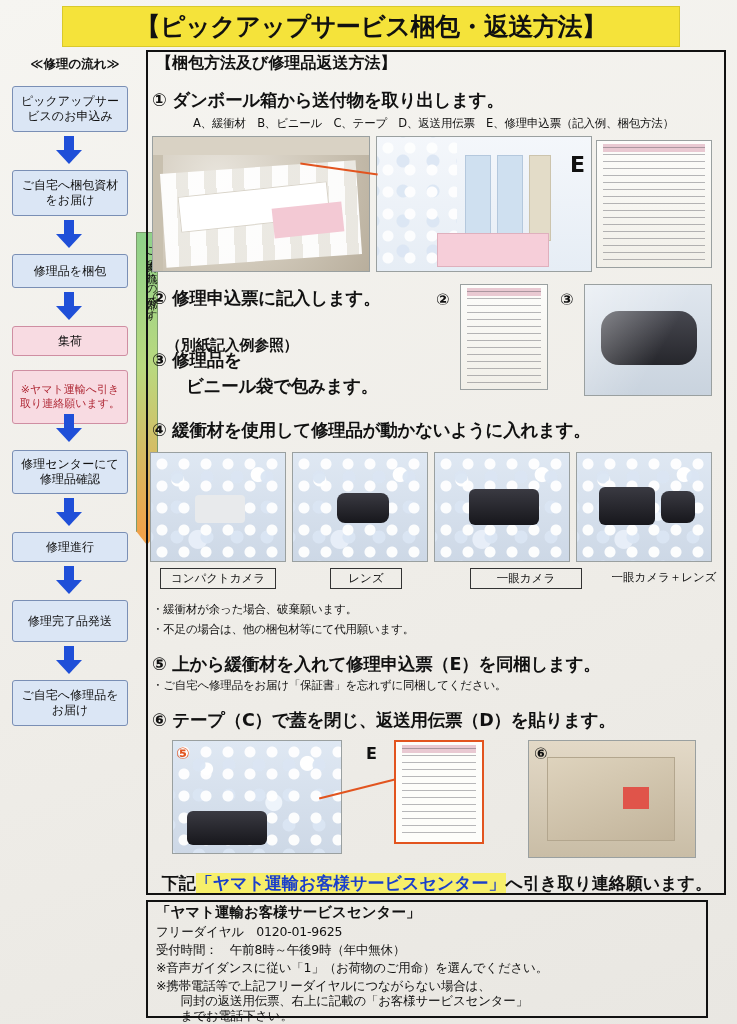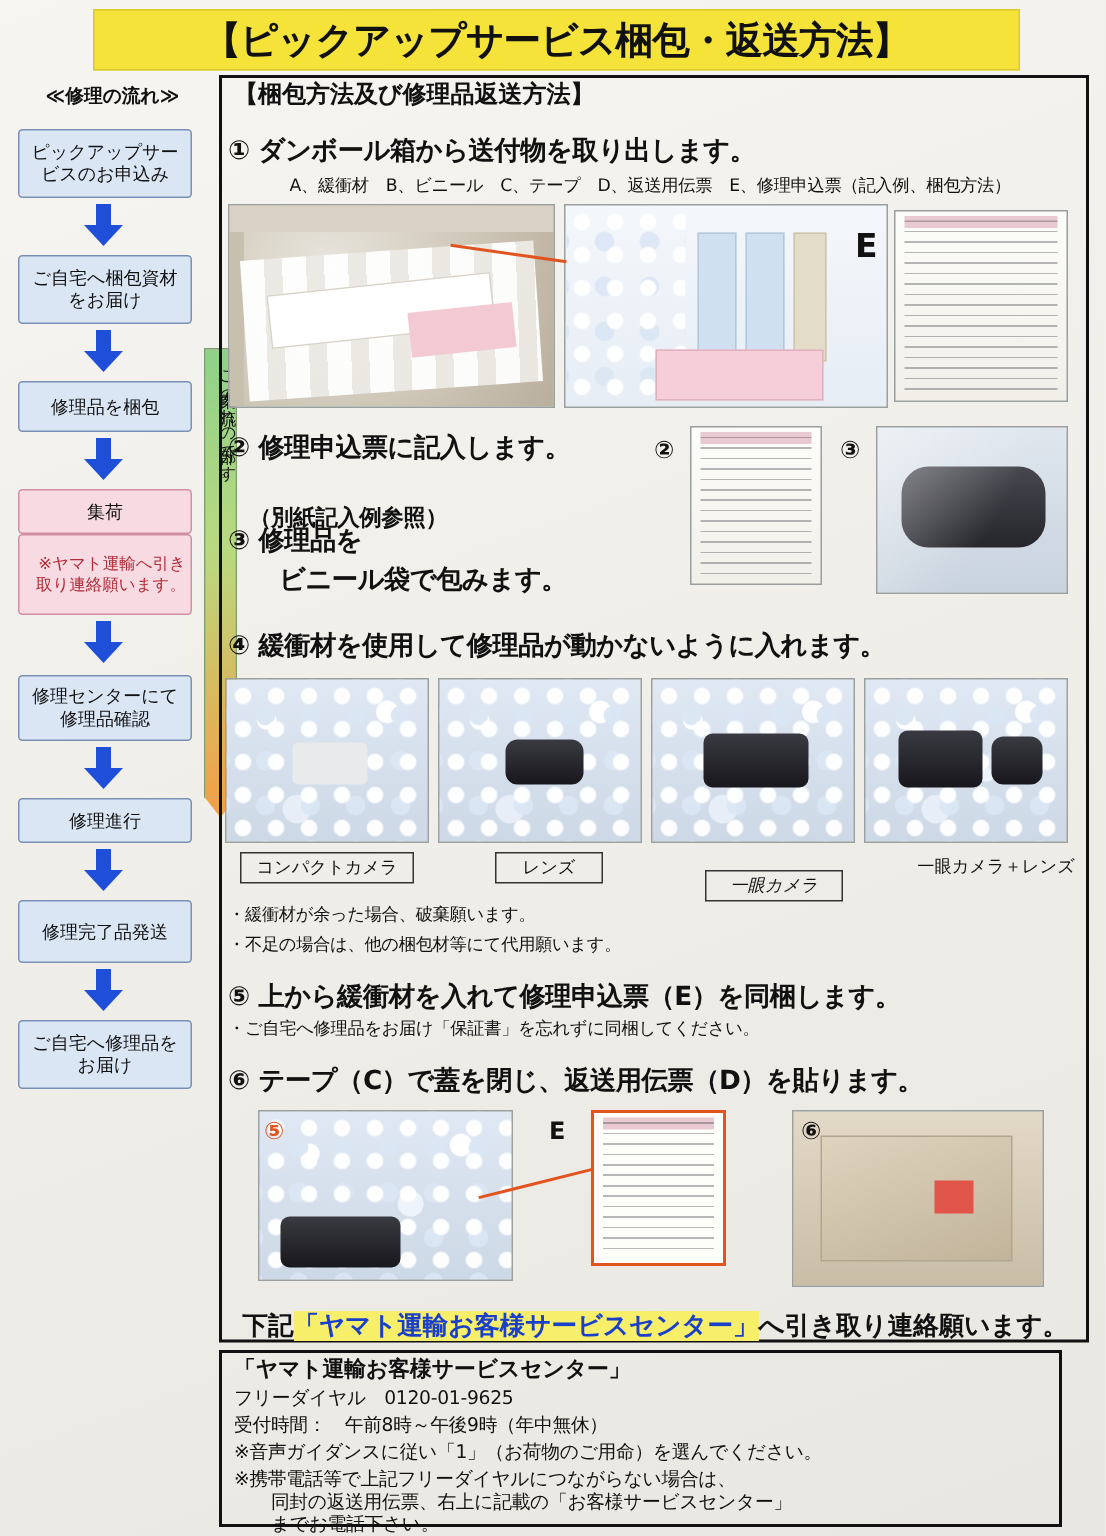--- a/index.html
+++ b/index.html
@@ -216,21 +216,21 @@
   <div class="arrow" style="top:220px;"></div>
 
   <div class="fbox" style="top:254px;height:34px;">
     <span>修理品を梱包</span>
   </div>
   <div class="arrow" style="top:292px;"></div>
 
   <div class="fbox pink" style="top:326px;height:30px;">
     <span>集荷</span>
   </div>
-  <div class="fbox pink" style="top:356px;height:54px;font-size:11px;color:#b02a37;text-align:right;">
+  <div class="fbox pink" style="top:370px;height:54px;font-size:11px;color:#b02a37;">
     <span>※ヤマト運輸へ引き取り連絡願います。</span>
   </div>
   <div class="arrow" style="top:414px;"></div>
 
   <div class="fbox" style="top:450px;height:44px;">
     <span>修理センターにて修理品確認</span>
   </div>
   <div class="arrow" style="top:498px;"></div>
 
   <div class="fbox" style="top:532px;height:30px;">
@@ -317,21 +317,21 @@
     <div class="dark-item" style="left:34px; top:36px; width:70px; height:36px; border-radius:6px;"></div>
   </div>
   <div class="photo bubble" style="left:576px; top:452px; width:136px; height:110px;">
     <div class="bubbles-fill"></div>
     <div class="dark-item" style="left:22px; top:34px; width:56px; height:38px; border-radius:6px;"></div>
     <div class="dark-item" style="left:84px; top:38px; width:34px; height:32px; border-radius:8px;"></div>
   </div>
 
   <div class="caption" style="left:160px; top:568px; width:116px;">コンパクトカメラ</div>
   <div class="caption" style="left:330px; top:568px; width:72px;">レンズ</div>
-  <div class="caption" style="left:470px; top:580px; width:92px;font-style:italic;">一眼カメラ</div>
+  <div class="caption" style="left:470px; top:568px; width:112px;">一眼カメラ</div>
   <div class="caption" style="left:604px; top:568px; width:120px; border:none;">一眼カメラ＋レンズ</div>
 
   <div class="sub" style="left:152px; top:602px;">・緩衝材が余った場合、破棄願います。</div>
   <div class="sub" style="left:152px; top:622px;">・不足の場合は、他の梱包材等にて代用願います。</div>
 
   <div class="step" style="left:152px; top:652px;">⑤ 上から緩衝材を入れて修理申込票（E）を同梱します。</div>
   <div class="sub" style="left:152px; top:678px;">・ご自宅へ修理品をお届け「保証書」を忘れずに同梱してください。</div>
 
   <div class="step" style="left:152px; top:708px;">⑥ テープ（C）で蓋を閉じ、返送用伝票（D）を貼ります。</div>
 

